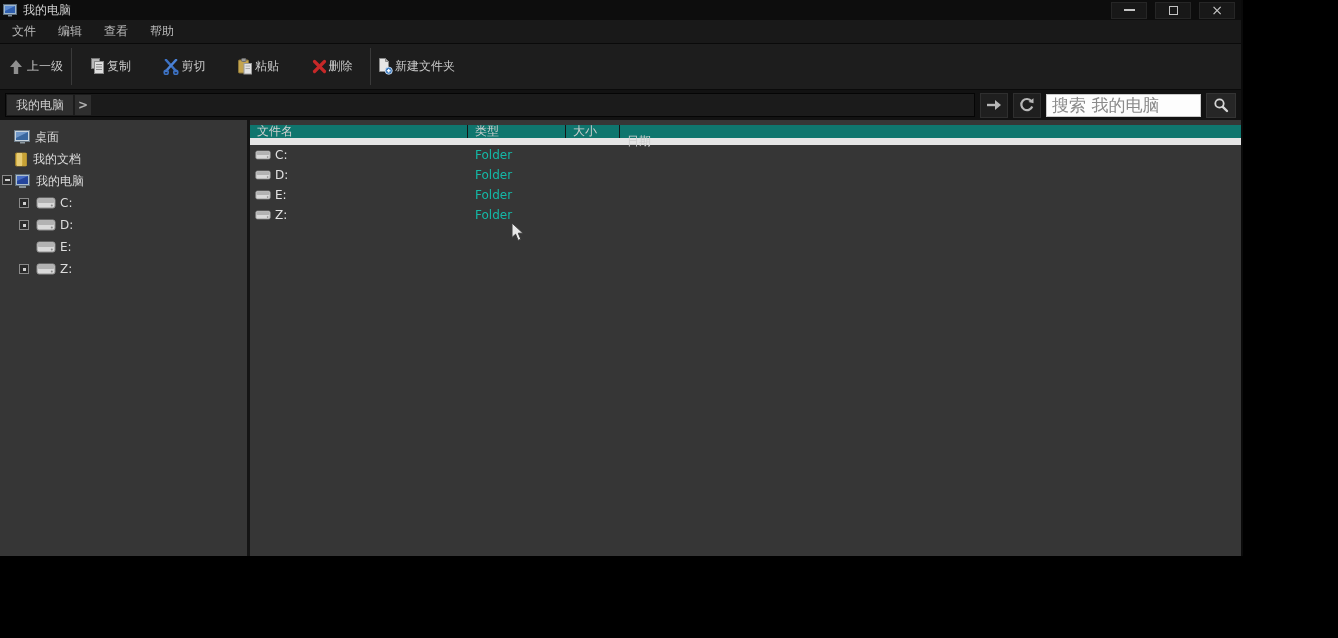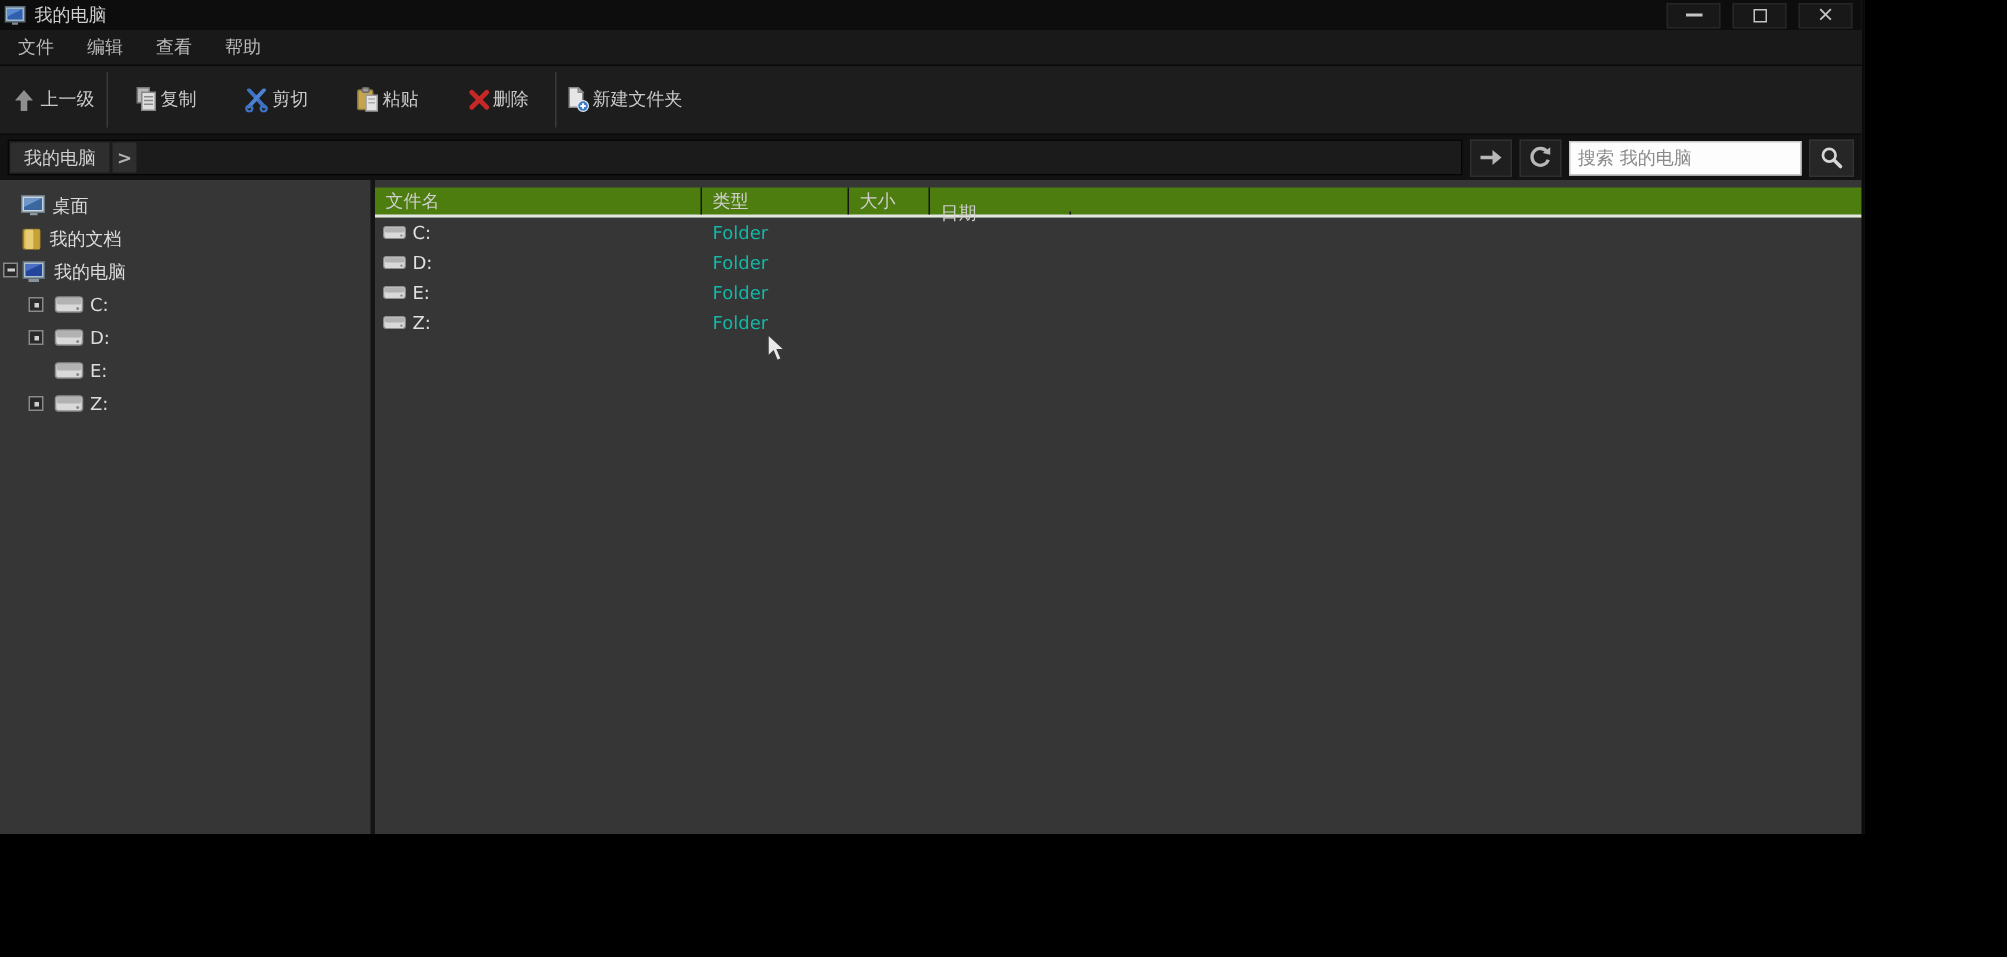--- a/index.html
+++ b/index.html
@@ -46,21 +46,21 @@
                 padding:0 5px; gap:5px; flex:none; }
   .pathbar { flex:1; height:24px; background:#1b1b1b; border:1px solid #050505;
              display:flex; align-items:center; padding:1px; gap:2px; }
   .crumb { height:20px; background:#2e2e2e; color:#d0d0d0; display:flex; align-items:center;
            padding:0 9px; cursor:default; }
   .crumb-chevron { height:20px; width:16px; background:#2e2e2e; color:#b0b0b0; display:flex;
                    align-items:center; justify-content:center; font-weight:bold; cursor:default; }
   .nav-btn { width:28px; height:25px; background:#1f1f1f; border:1px solid #2f2f2f;
              display:flex; align-items:center; justify-content:center; cursor:default; }
   .search-input { width:155px; height:23px; background:#fdfdfd; border:1px solid #c9c9c9;
-                  padding:0 5px; font-size:12px; color:#222;
+                  padding:0 5px; font-size:17px; color:#222;
                   font-family:"DejaVu Sans","Liberation Sans",sans-serif; }
   .search-input::placeholder { color:#8a8a8a; }
   .search-btn { width:30px; height:25px; background:#262626; border:1px solid #333;
                 display:flex; align-items:center; justify-content:center; cursor:default; }
 
   
   .content { flex:1; display:flex; overflow:hidden; }
   .tree { width:247px; background:#363636; padding-top:6px; flex:none; }
   .vdivider { width:3px; background:#141414; flex:none; cursor:col-resize; }
   .listpanel { flex:1; background:#363636; display:flex; flex-direction:column; padding-top:5px; }
@@ -72,21 +72,21 @@
               display:inline-flex; align-items:center; justify-content:center; flex:none;
               margin-right:7px; }
   .expander .dash { width:5px; height:1.5px; background:#cfcfcf; }
   .expander .dot  { width:3px; height:3px; background:#cfcfcf; }
   .expander.root { position:absolute; left:2px; top:5px; margin:0; }
   .expander.hidden { visibility:hidden; }
   .tree-icon { display:inline-flex; margin-right:4px; flex:none; }
   .tree-label { color:#dcdcdc; white-space:nowrap; }
 
   
-  .list-header { height:20px; display:flex; background:#4d7c0f; border-bottom:2px solid #e5e5e5;
+  .list-header { height:20px; display:flex; background:#0f766e; border-bottom:7px solid #e5e5e5;
                  flex:none; }
   .hcell { display:flex; align-items:center; padding-left:7px; color:#cfcfcf;
            border-right:1px solid #161616; cursor:default; }
   .hcell.c-name { width:218px; }
   .hcell.c-type { width:98px; }
   .hcell.c-size { width:54px; }
   .hcell.c-date { width:94px;margin-top:16px; }
   .hcell.c-rest { flex:1; border-right:none; }
 
   .list-row { height:20px; display:flex; align-items:center; cursor:default; }

